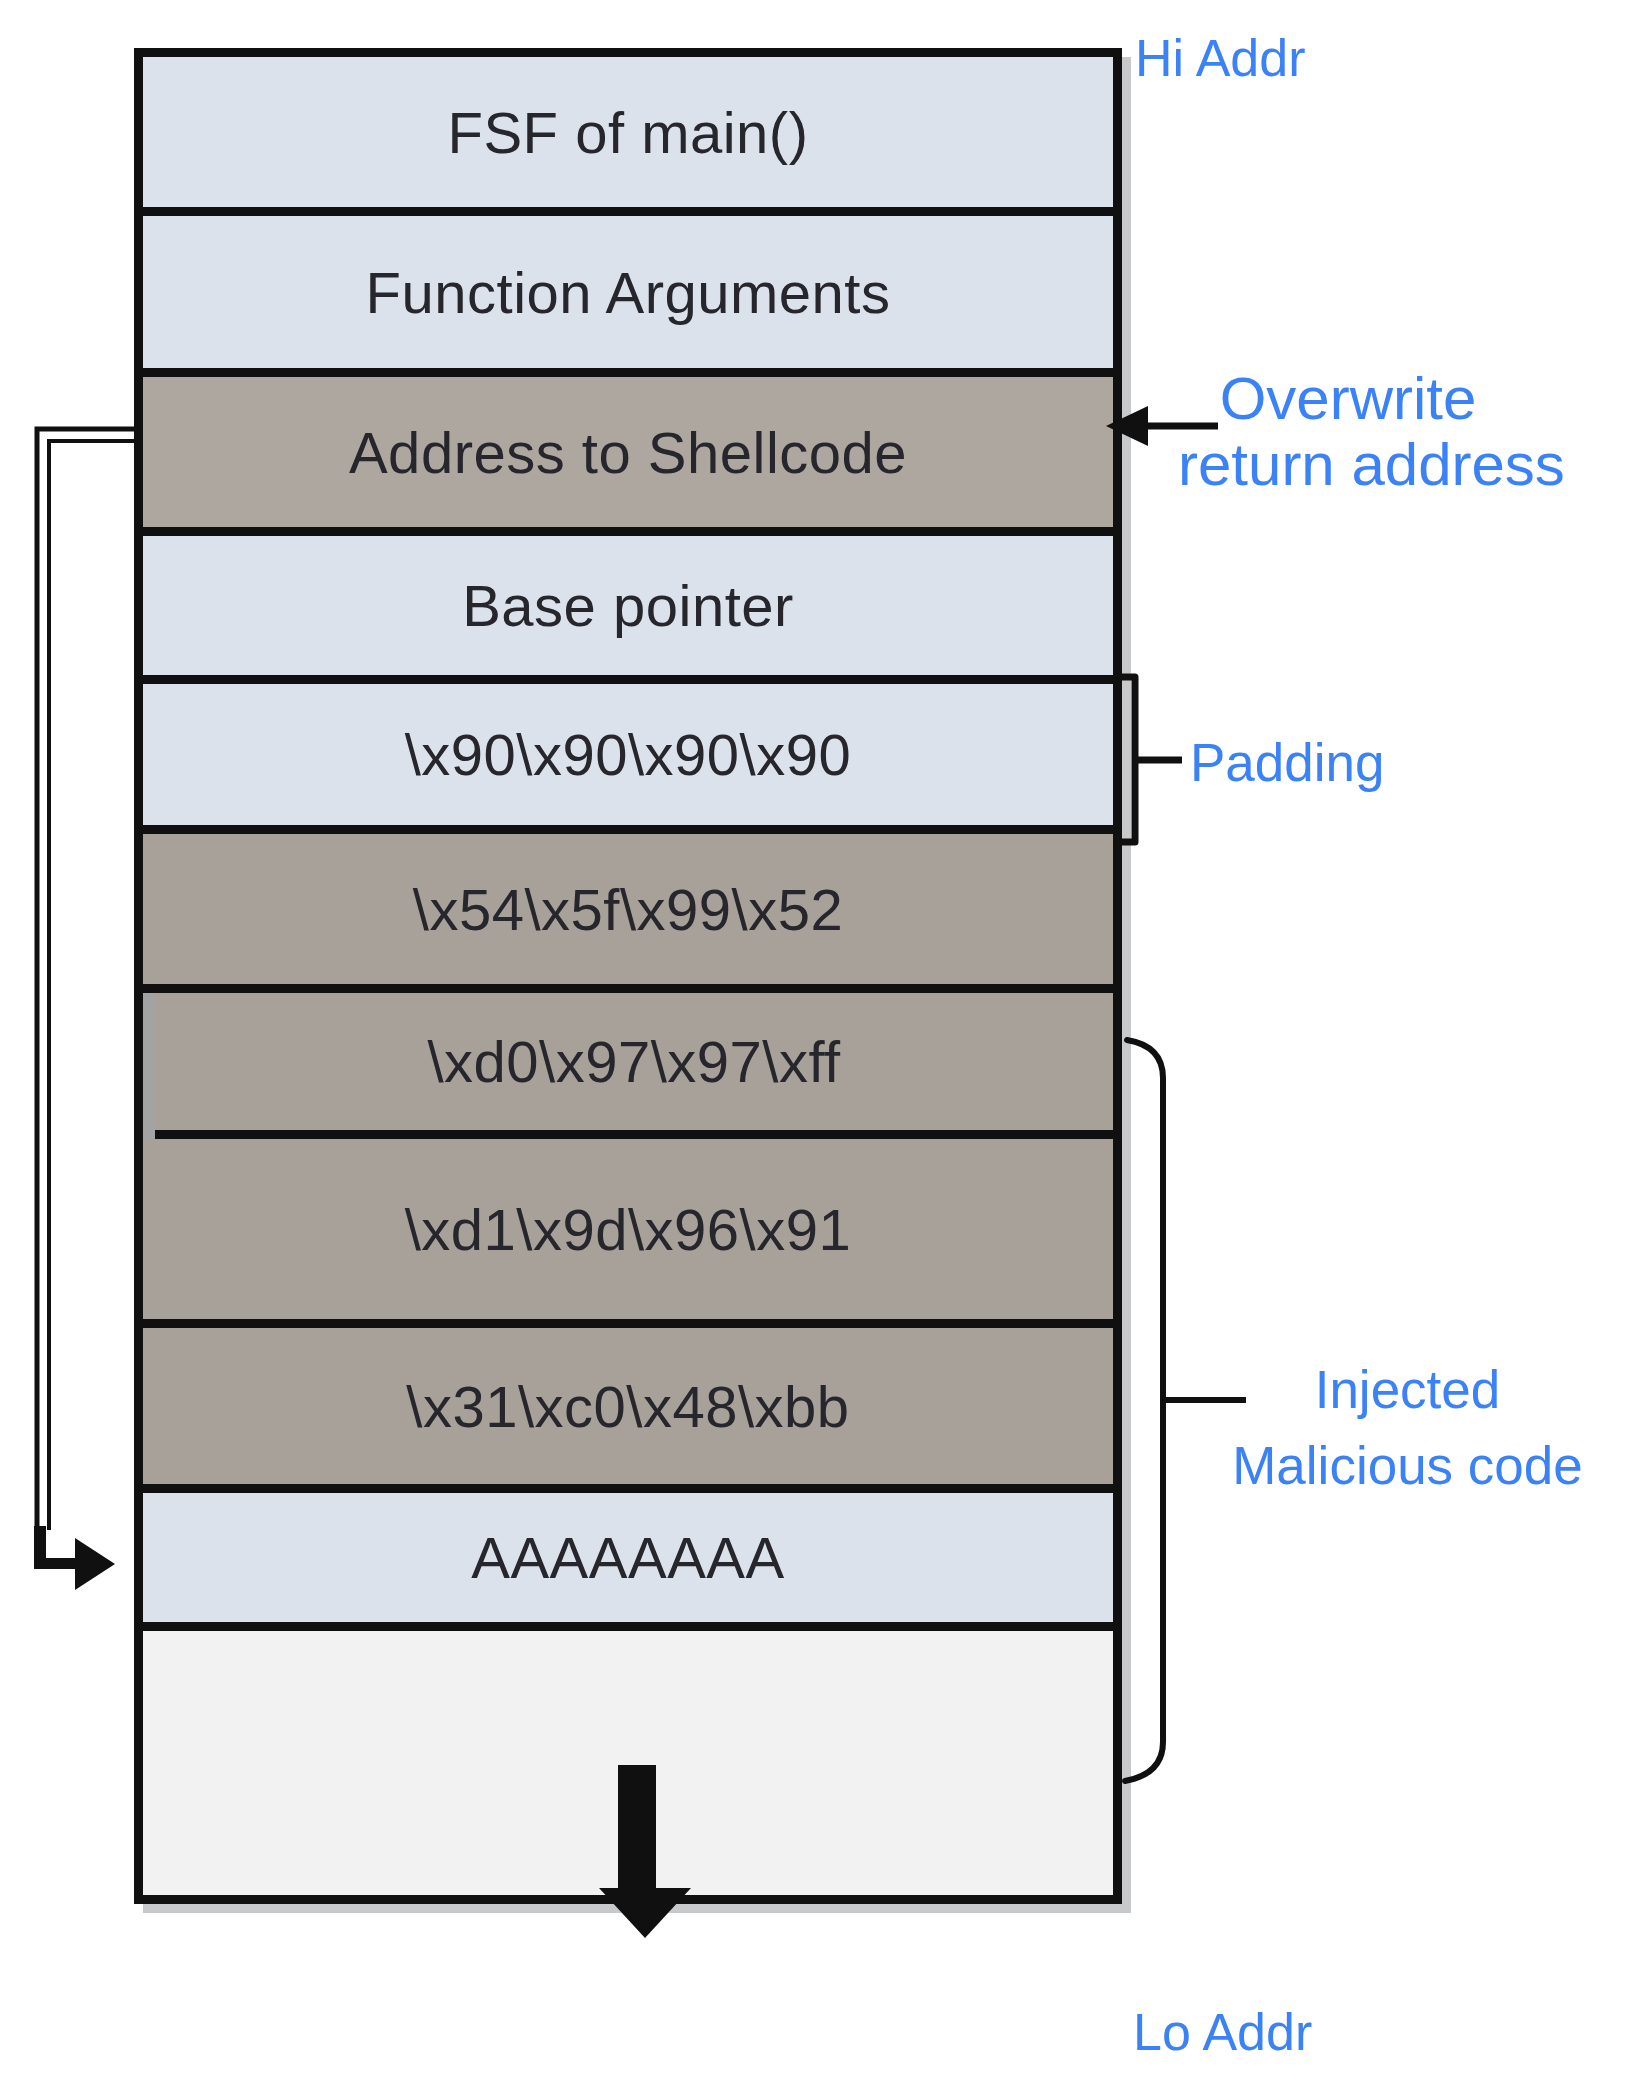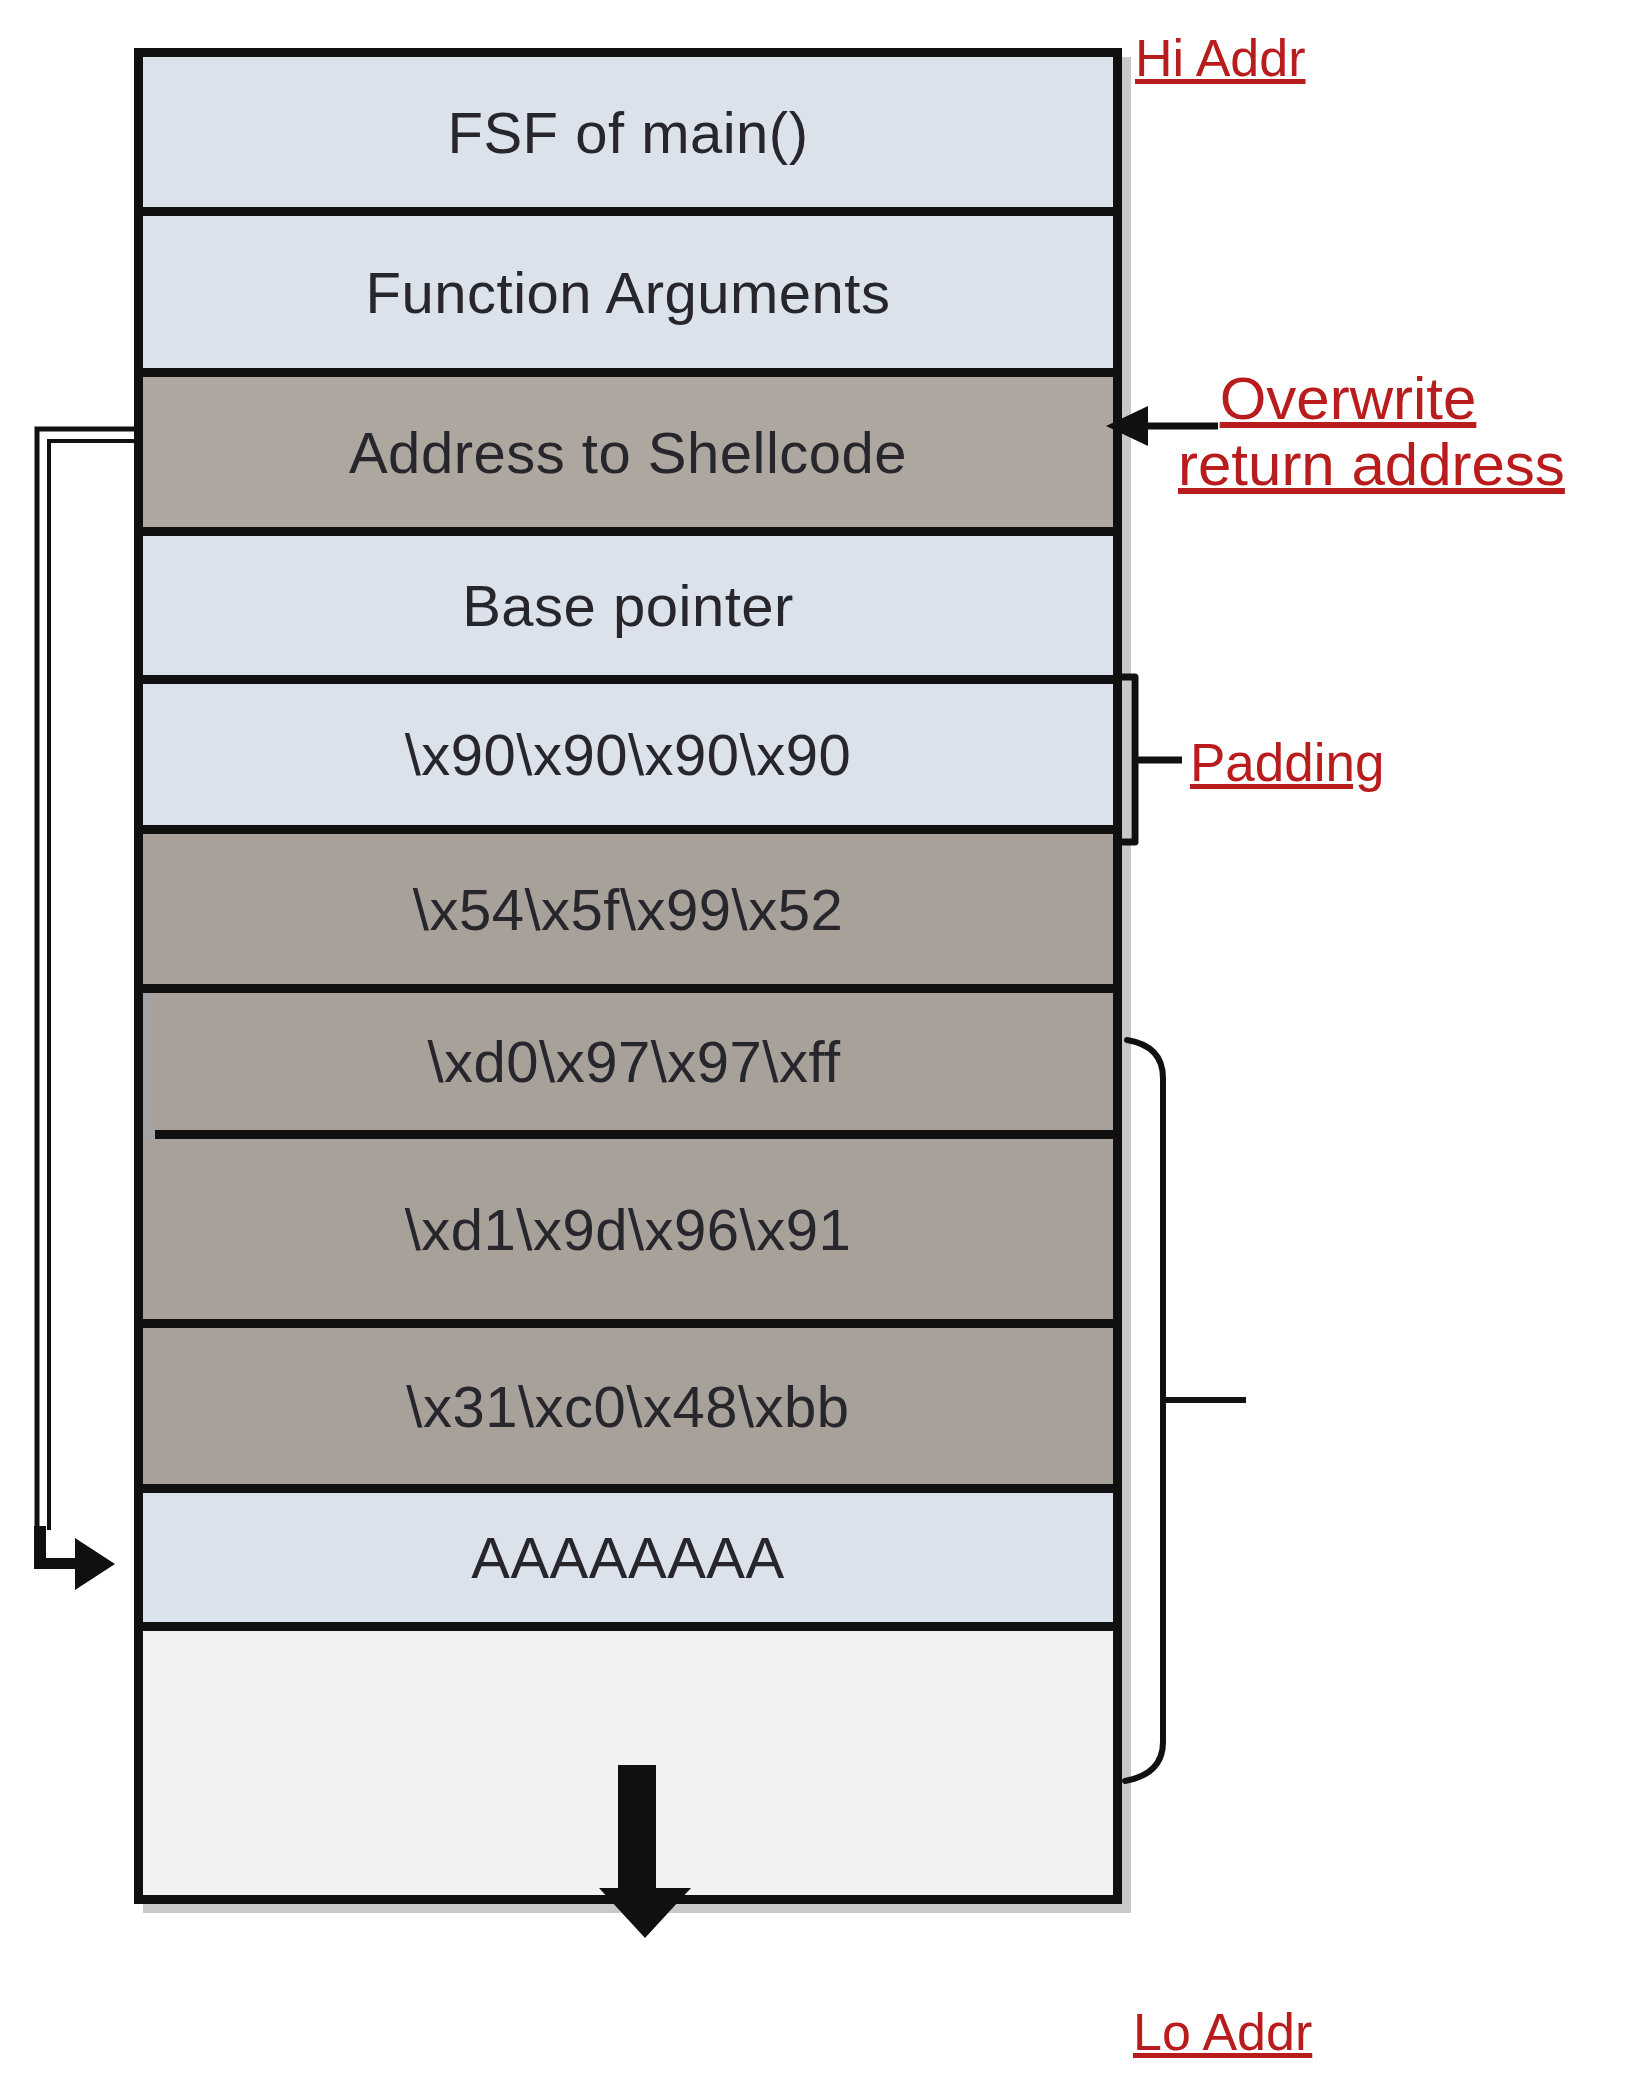--- a/index.html
+++ b/index.html
@@ -53,23 +53,22 @@
   .h8  { height: 137px; margin-left: 12px; }
   .h9  { height: 180px; }
   .h10 { height: 156px; }
   .h11 { height: 129px; }
   .h12 { height: 264px; }
 
   
   .side-label {
     position: absolute;
     font-size: 52px;
-    color: #b91c1c;
+    color: #3b82f6;
     white-space: nowrap;
-    text-decoration: underline;
   }
   #hi-addr  { left: 1135px; top: 28px; }
   #lo-addr  { left: 1133px; top: 1958px; margin-top: 44px; }
   #padding-label { left: 1190px; top: 732px; font-size: 53px; }
   #overwrite-label {
     left: 1178px; top: 366px; width: 340px;
     text-align: center; font-size: 60px; line-height: 66px;
   }
   #injected-label {
     left: 1185px; top: 1352px; width: 445px;
@@ -159,14 +158,18 @@
   <div class="side-label" id="hi-addr">Hi Addr</div>
   <div class="side-label" id="lo-addr">Lo Addr</div>
 
   <div class="side-label" id="overwrite-label">
     <div>Overwrite</div>
     <div>return address</div>
   </div>
 
   <div class="side-label" id="padding-label">Padding</div>
 
+  <div class="side-label" id="injected-label">
+    <div>Injected</div>
+    <div>Malicious code</div>
+  </div>
 
 </div>
 
 </body></html>

